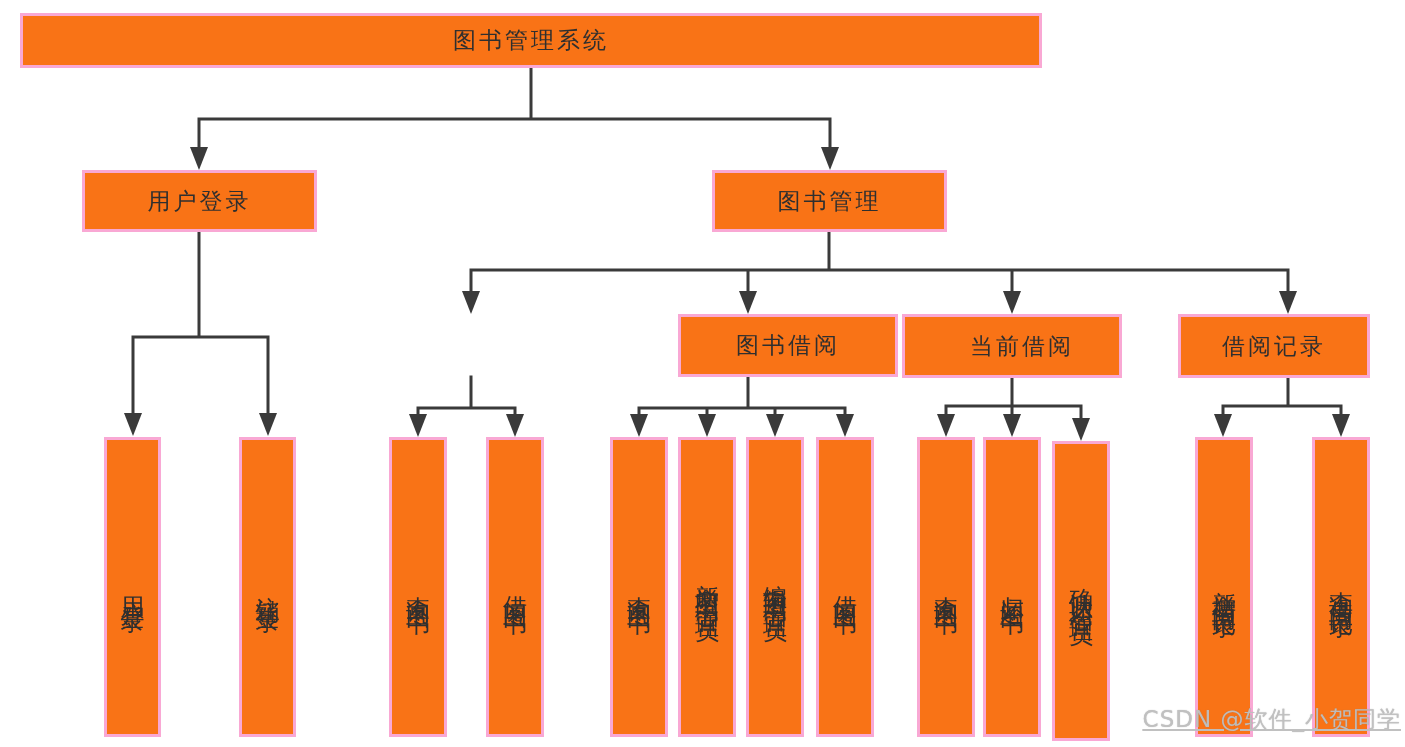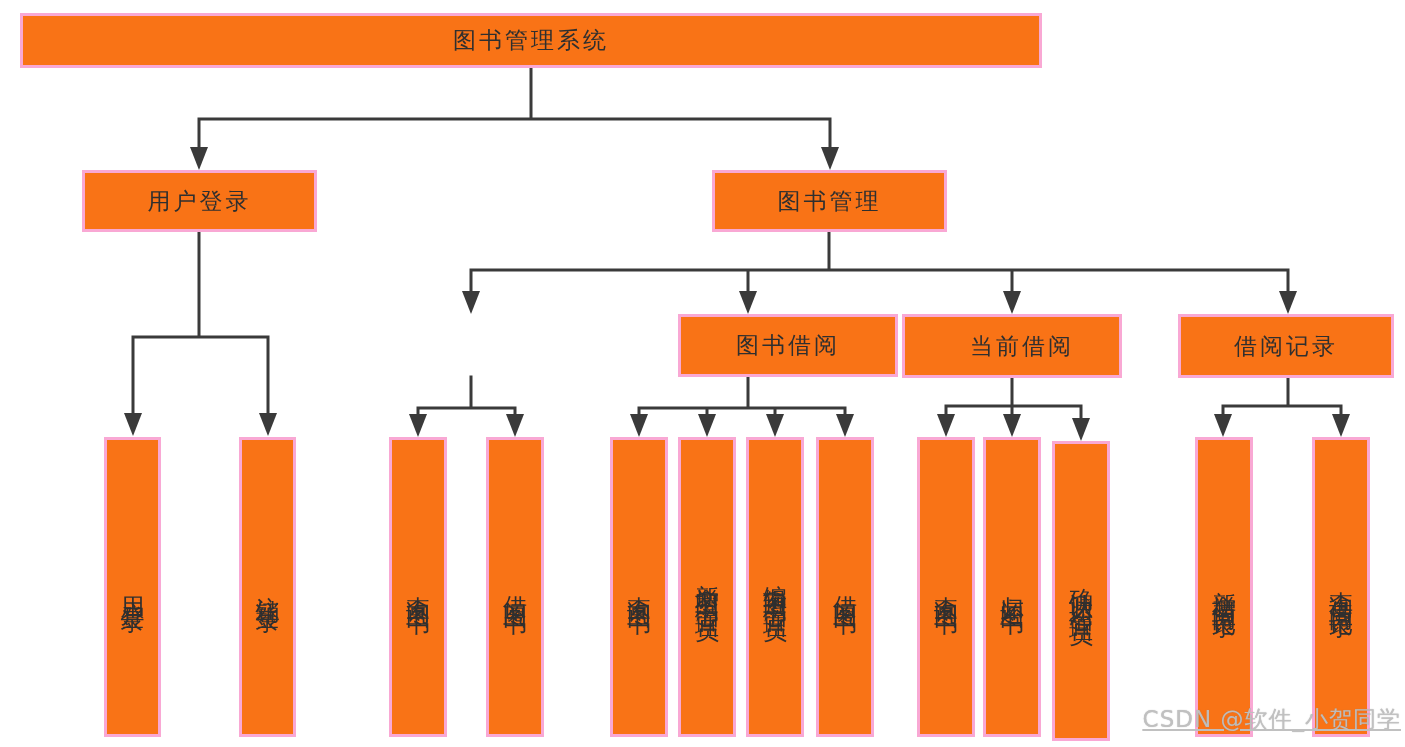--- a/index.html
+++ b/index.html
@@ -121,21 +121,21 @@
   <div class="node h" style="left:712px; top:170px; width:235px; height:62px;">
     <span class="lbl">图书管理</span>
   </div>
 
   <div class="node h" style="left:638px; top:314px; width:220px; height:63px;margin-left:40px;">
     <span class="lbl">图书借阅</span>
   </div>
   <div class="node h" style="left:902px; top:314px; width:220px; height:64px;padding-left:20px;">
     <span class="lbl">当前借阅</span>
   </div>
-  <div class="node h" style="left:1178px; top:314px; width:216px; height:64px;">
+  <div class="node h" style="left:1178px; top:314px; width:192px; height:64px;">
     <span class="lbl">借阅记录</span>
   </div>
 
   <div class="node v" style="left:104px; top:437px; width:57px; height:300px;">
     <span class="lbl">用户登录</span>
   </div>
   <div class="node v" style="left:239px; top:437px; width:57px; height:300px;">
     <span class="lbl">注销登录</span>
   </div>
 

